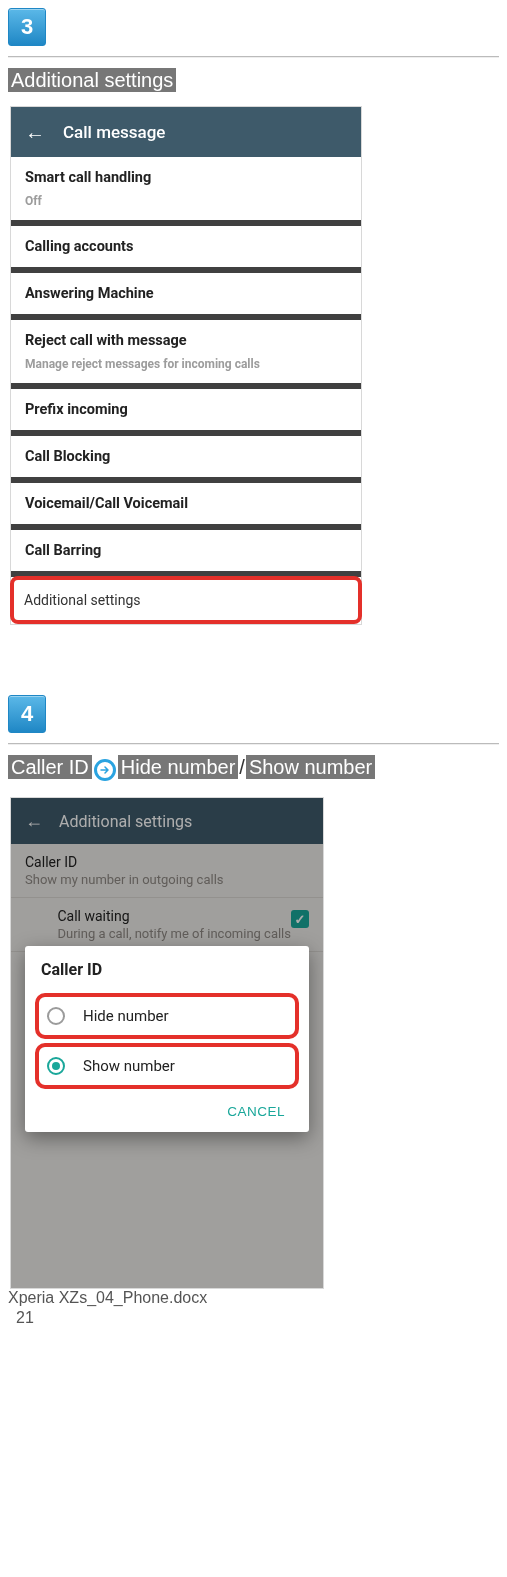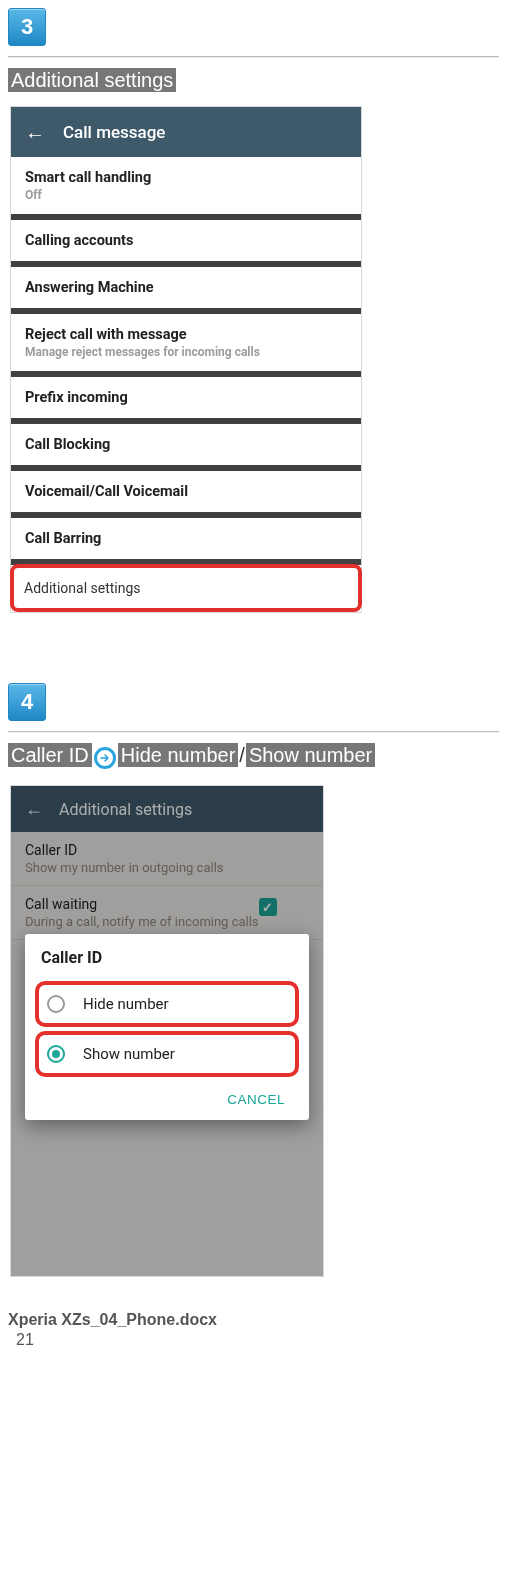--- a/index.html
+++ b/index.html
@@ -76,21 +76,21 @@
     height: 50px;
   }
   .shot .appbar .back { font-size: 20px; margin-right: 18px; }
   .shot .appbar .ttl  { font-size: 17px; font-weight: 500; }
   .shot .row {
     padding: 12px 14px;
     border-bottom: 6px solid #404040;
     font-weight: bold;
   }
   .shot .row .lbl { color: #222; font-size: 14.5px; }
-  .shot .row .sub { color: #9c9c9c; font-size: 12px; margin-top: 2px; }
+  .shot .row .sub { color: #9c9c9c; font-size: 12px; margin-top: 8px; }
   .shot .highlight-box {
     border: 4px solid #e4302a;
     border-radius: 8px;
     padding: 12px 10px;
     margin: -1px -1px 0 -1px;
   }
 
   
   .shot2 {
     border: 1px solid #d8d8d8;
@@ -113,21 +113,21 @@
     display: flex;
     align-items: center;
     padding: 0 14px;
     height: 46px;
   }
   .shot2 .appbar2 .back { font-size: 18px; margin-right: 16px; }
   .shot2 .appbar2 .ttl  { font-size: 16px; }
   .shot2 .bgrow { padding: 10px 14px; border-bottom: 1px solid #d9d6d2; }
   .shot2 .bgrow .lbl { color: #222; font-size: 14px; }
   .shot2 .bgrow .sub { color: #8f8a85; font-size: 13px; margin-top: 2px; }
-  .shot2 .bgrow.cw { display:flex; justify-content:flex-start; align-items:flex-start; }
+  .shot2 .bgrow.cw { display:flex; justify-content:flex-end; align-items:flex-start; }
   .shot2 .chk {
     width:18px; height:18px; background:#1aa79a; border-radius:3px;
     display:flex; align-items:center; justify-content:center; margin-top:2px;
   }
   .shot2 .chk::after { content:"✓"; color:#fff; font-size:13px; font-weight:bold; }
 
   .dialog {
     position: absolute;
     left: 14px; right: 14px;
     top: 148px;
@@ -154,21 +154,21 @@
   .dialog .radio.sel::after {
     content: ""; position: absolute; inset: 3px; background: #1aa79a; border-radius: 50%;
   }
   .dialog .olabel { font-size: 15px; color: #222; }
   .dialog .actions { text-align: right; padding: 10px 8px 6px 0; }
   .dialog .cancel {
     color: #1aa79a; font-weight: normal; font-size: 13.5px; letter-spacing: .5px;
     background: none; border: none;
   }
 
-  .footer { margin-top: 34px; font-size: 16px; color: #555; font-weight: bold; }
+  .footer { font-size: 16px; color: #555; }
   .pagenum { font-size: 16px; color: #555; margin-top: 2px; margin-left: 8px; }
 
   .section-gap { height: 70px; }
 </style>
 </head>
 <body>
 
 
 
 

